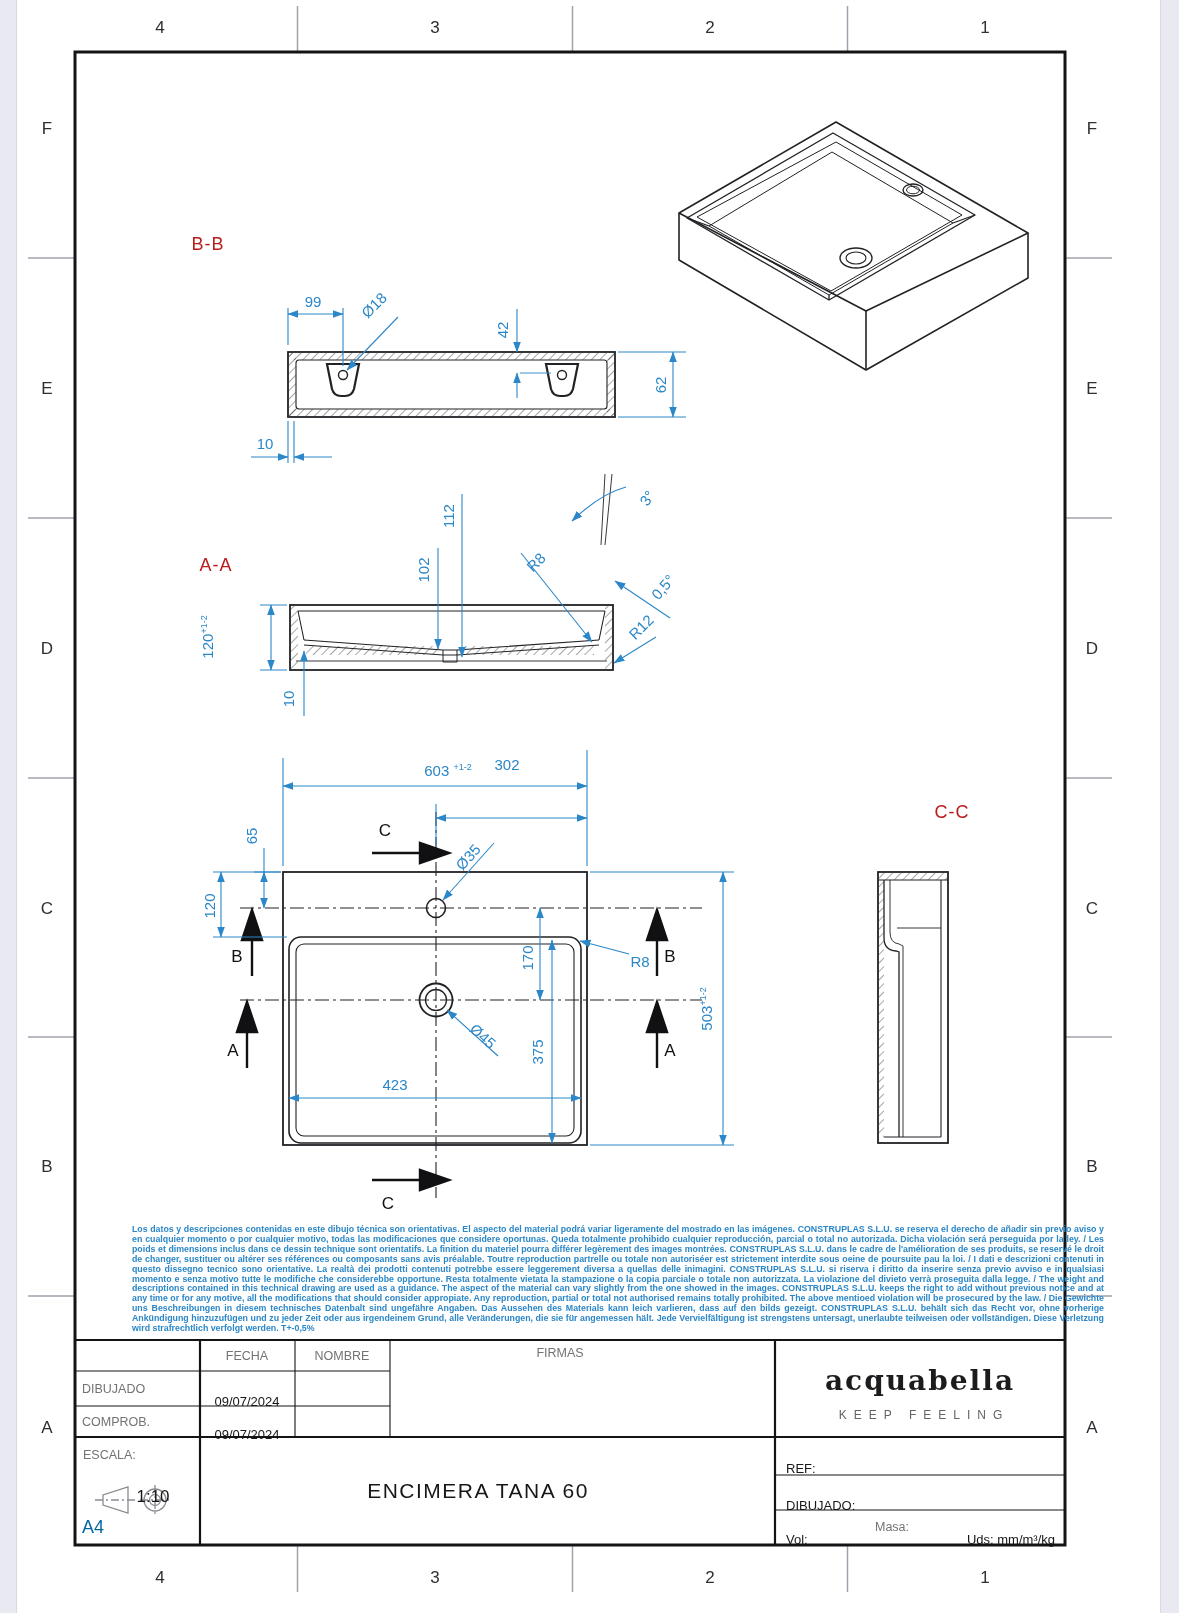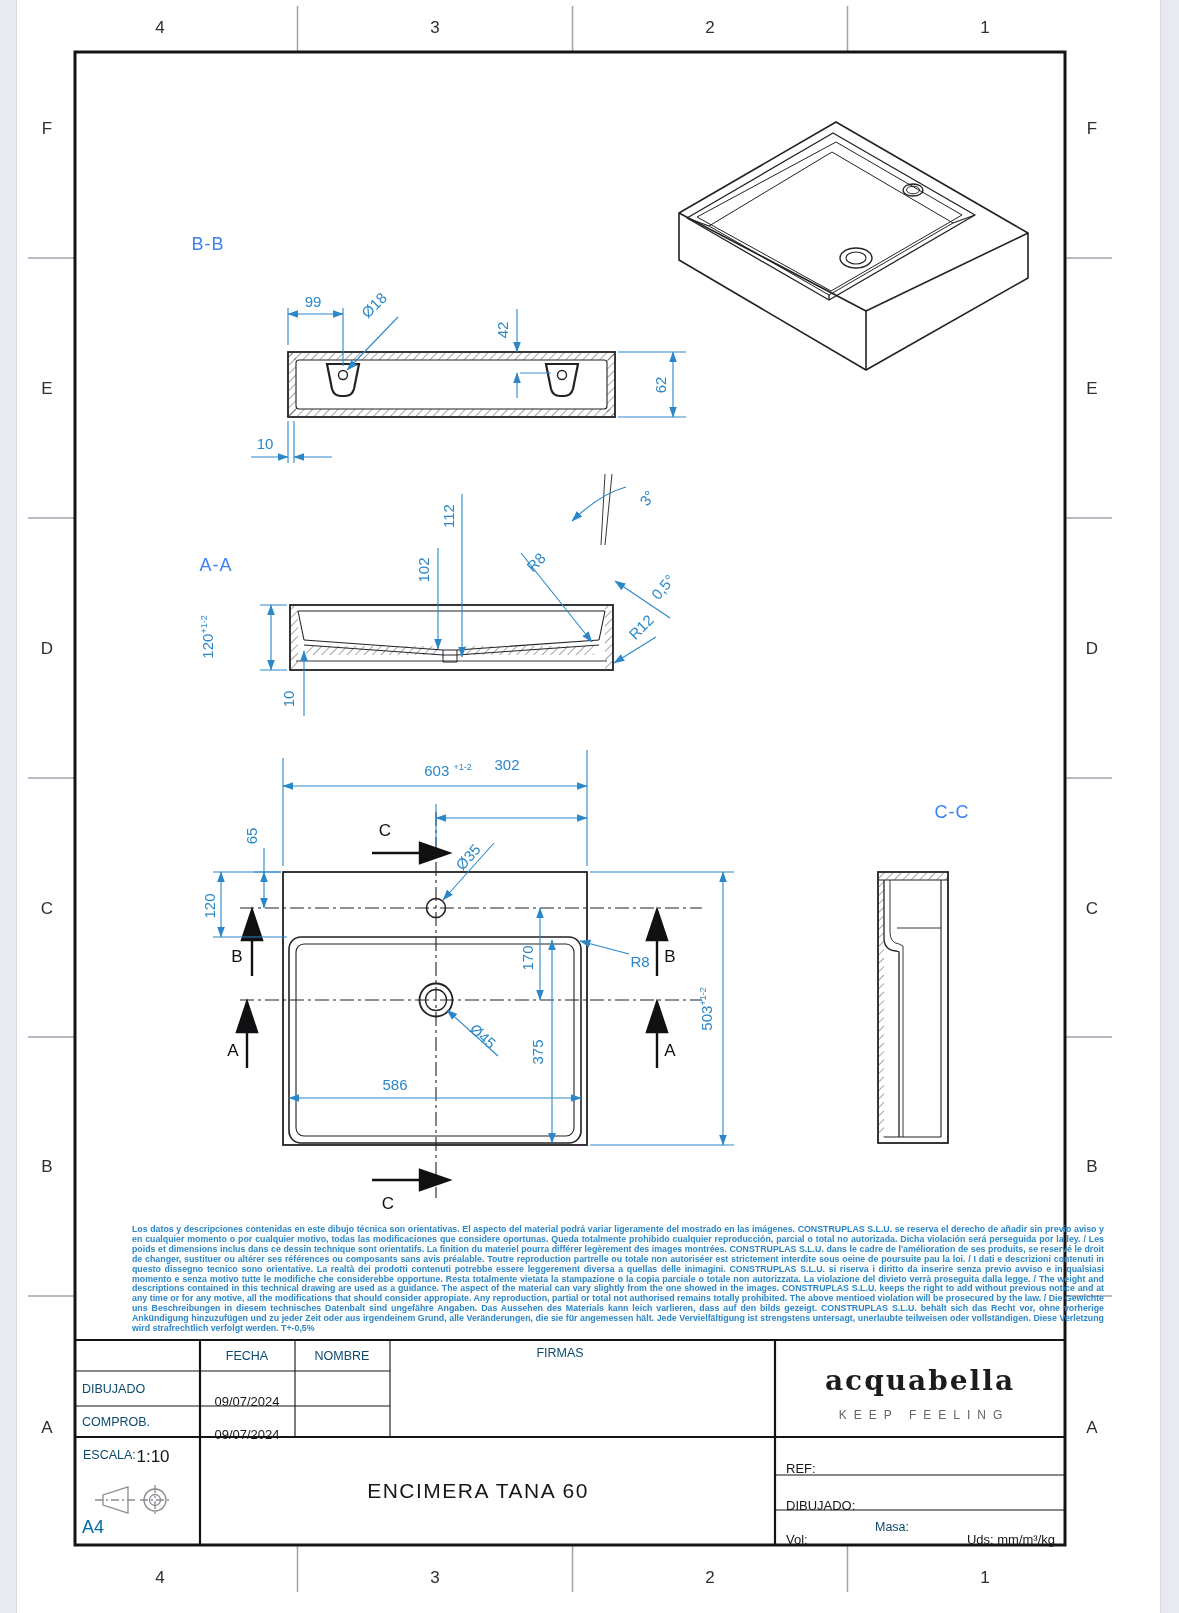--- a/index.html
+++ b/index.html
@@ -7,42 +7,42 @@
     width:1179px;height:1613px;position:relative;background:#ffffff;
     font-family:"Liberation Sans", sans-serif;overflow:hidden;
     -webkit-font-smoothing:antialiased;
   }
   .edge{position:absolute;top:0;bottom:0;background:#e9e9f2;}
   .edge.left{left:0;width:16px;border-right:1px solid #d9d9e6;}
   .edge.right{right:0;width:18px;border-left:1px solid #d9d9e6;}
   svg{position:absolute;left:0;top:0;}
   .lbl{position:absolute;transform:translate(-50%,-50%);white-space:nowrap;line-height:1;}
   .zone{font-size:17px;color:#2e2e34;}
-  .viewlabel{font-size:18px;color:#3b82f6;letter-spacing:1px;}
+  .viewlabel{font-size:18px;color:#b91c1c;letter-spacing:1px;}
   .seclet{font-size:17px;color:#101013;}
   .dim{color:#2b87c8;font-size:15px;}
   .dim sup{font-size:9px;}
   .r90{transform:translate(-50%,-50%) rotate(-90deg);}
   .r45n{transform:translate(-50%,-50%) rotate(-45deg);}
   .r48n{transform:translate(-50%,-50%) rotate(-48deg);}
   .r50n{transform:translate(-50%,-50%) rotate(-50deg);}
   .r55n{transform:translate(-50%,-50%) rotate(-55deg);}
   .r42p{transform:translate(-50%,-50%) rotate(42deg);}
   .legal{
     position:absolute;left:86px;top:1225px;width:972px;
     color:#2b87c8;font-size:8.8px;line-height:9.9px;font-weight:bold;
     text-align:justify;
     margin-left:46px;
   }
-  .tbl-blue{color:#0c4a6e;font-size:12.5px;}
+  .tbl-blue{color:#737373;font-size:12.5px;}
   .tbl-black{color:#17171a;font-size:13px;margin-top:12px;}
   .title-main{font-size:21px;color:#17171a;letter-spacing:1.5px;}
   .brand{font-family:"DejaVu Serif", serif;font-weight:bold;font-size:28px;color:#1c1c1e;letter-spacing:2px;}
   .tagline{font-size:12px;color:#63636a;letter-spacing:7px;}
-  .scale-val{font-size:17px;color:#17171a;}
+  .scale-val{font-size:17px;color:#17171a;margin-top:40px;}
   .a4{font-size:18px;color:#0369a1;}
 </style>
 </head>
 <body>
 
 <div class="edge left"></div>
 <div class="edge right"></div>
 
 <svg width="1179" height="1613" viewBox="0 0 1179 1613">
   <defs>
@@ -245,21 +245,21 @@
 <div class="lbl dim" style="left:448px;top:770px"><span>603</span> <sup>+1-2</sup></div>
 <div class="lbl dim" style="left:507px;top:764px">302</div>
 <div class="lbl dim r90" style="left:251px;top:836px">65</div>
 <div class="lbl dim r90" style="left:209px;top:906px">120</div>
 <div class="lbl dim r48n" style="left:468px;top:857px">Ø35</div>
 <div class="lbl dim r90" style="left:527px;top:958px">170</div>
 <div class="lbl dim" style="left:640px;top:961px">R8</div>
 <div class="lbl dim r90" style="left:706px;top:1009px"><span>503</span><sup>+1-2</sup></div>
 <div class="lbl dim r42p" style="left:483px;top:1036px">Ø45</div>
 <div class="lbl dim r90" style="left:537px;top:1052px">375</div>
-<div class="lbl dim" style="left:395px;top:1084px">586</div>
+<div class="lbl dim" style="left:395px;top:1084px">423</div>
 
 <div class="lbl seclet" style="left:385px;top:830px">C</div>
 <div class="lbl seclet" style="left:388px;top:1203px">C</div>
 <div class="lbl seclet" style="left:237px;top:956px">B</div>
 <div class="lbl seclet" style="left:670px;top:956px">B</div>
 <div class="lbl seclet" style="left:233px;top:1050px">A</div>
 <div class="lbl seclet" style="left:670px;top:1050px">A</div>
 
 <div class="legal">Los datos y descripciones contenidas en este dibujo técnica son orientativas. El aspecto del material podrá variar ligeramente del mostrado en las imágenes. CONSTRUPLAS S.L.U. se reserva el derecho de añadir sin previo aviso y en cualquier momento o por cualquier motivo, todas las modificaciones que considere oportunas. Queda totalmente prohibido cualquier reproducción, parcial o total no autorizada. Dicha violación será perseguida por la ley. / Les poids et dimensions inclus dans ce dessin technique sont orientatifs. La finition du materiel pourra différer legèrement des images montrées. CONSTRUPLAS S.L.U. dans le cadre de l'amélioration de ses produits, se reservé le droit de changer, sustituer ou altérer ses références ou composants sans avis préalable. Toutre reproduction partrelle ou totale non autoriséer est strictement interdite sous oeine de poursuite pau la loi. / I dati e descrizioni contenuti in questo dissegno tecnico sono orientative. La realtà dei prodotti contenuti potrebbe essere leggerement diversa a quellas delle inimagini. CONSTRUPLAS S.L.U. si riserva i diritto da inserire senza previo avviso e in qualsiasi momento e senza motivo tutte le modifiche che considerebbe opportune. Resta totalmente vietata la stampazione o la copia parciale o totale non autorizzata. La violazione del divieto verrà proseguita dalla legge. / The weight and descriptions contained in this technical drawing are used as a guidance. The aspect of the material can vary slightly from the one showed in the images. CONSTRUPLAS S.L.U. keeps the right to add without previous notice and at any time or for any motive, all the modifications that should consider appropiate. Any reproduction, partial or total not authorised remains totally prohibited. The above mentioed violation will be prosecured by the law. / Die Gewichte uns Beschreibungen in diesem technisches Datenbalt sind ungefähre Angaben. Das Aussehen des Materials kann leich varlieren, dass auf den bilds gezeigt. CONSTRUPLAS S.L.U. behält sich das Recht vor, ohne vorherige Ankündigung hinzuzufügen und zu jeder Zeit oder aus irgendeinem Grund, alle Veränderungen, die sie für angemessen hält. Jede Vervielfältigung ist strengstens untersagt, unerlaubte teilweisen oder vollständigen. Diese Verletzung wird strafrechtlich verfolgt werden. T+-0,5%</div>
 

